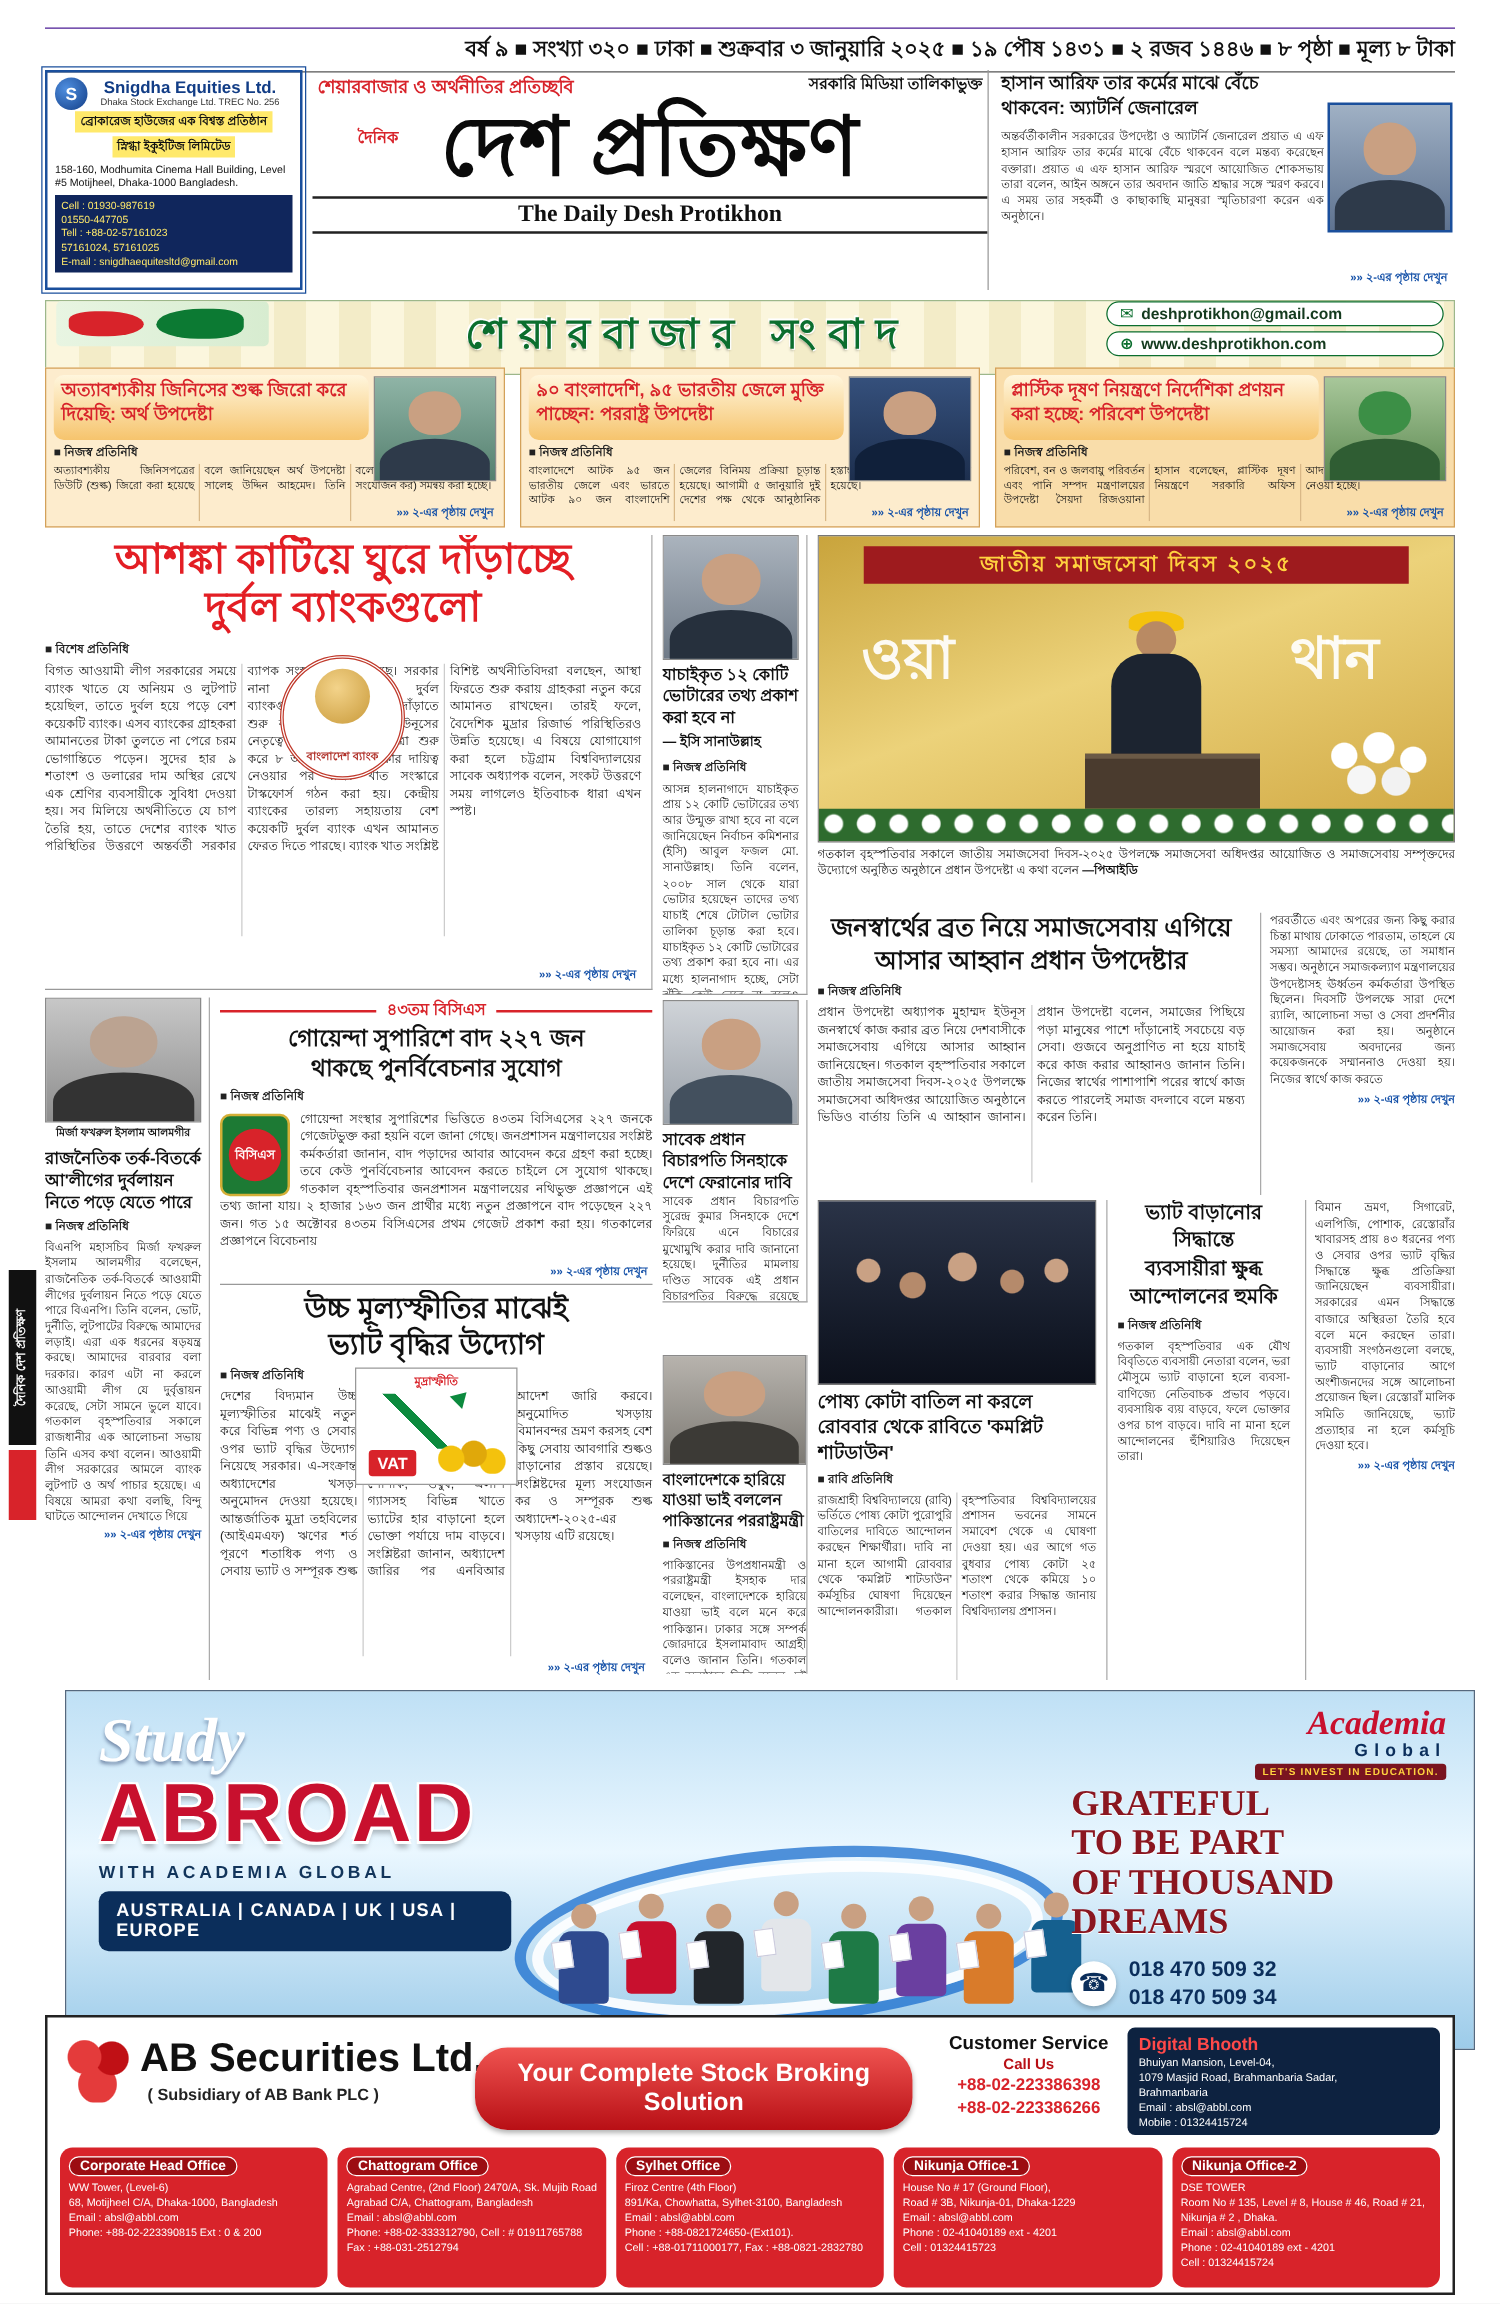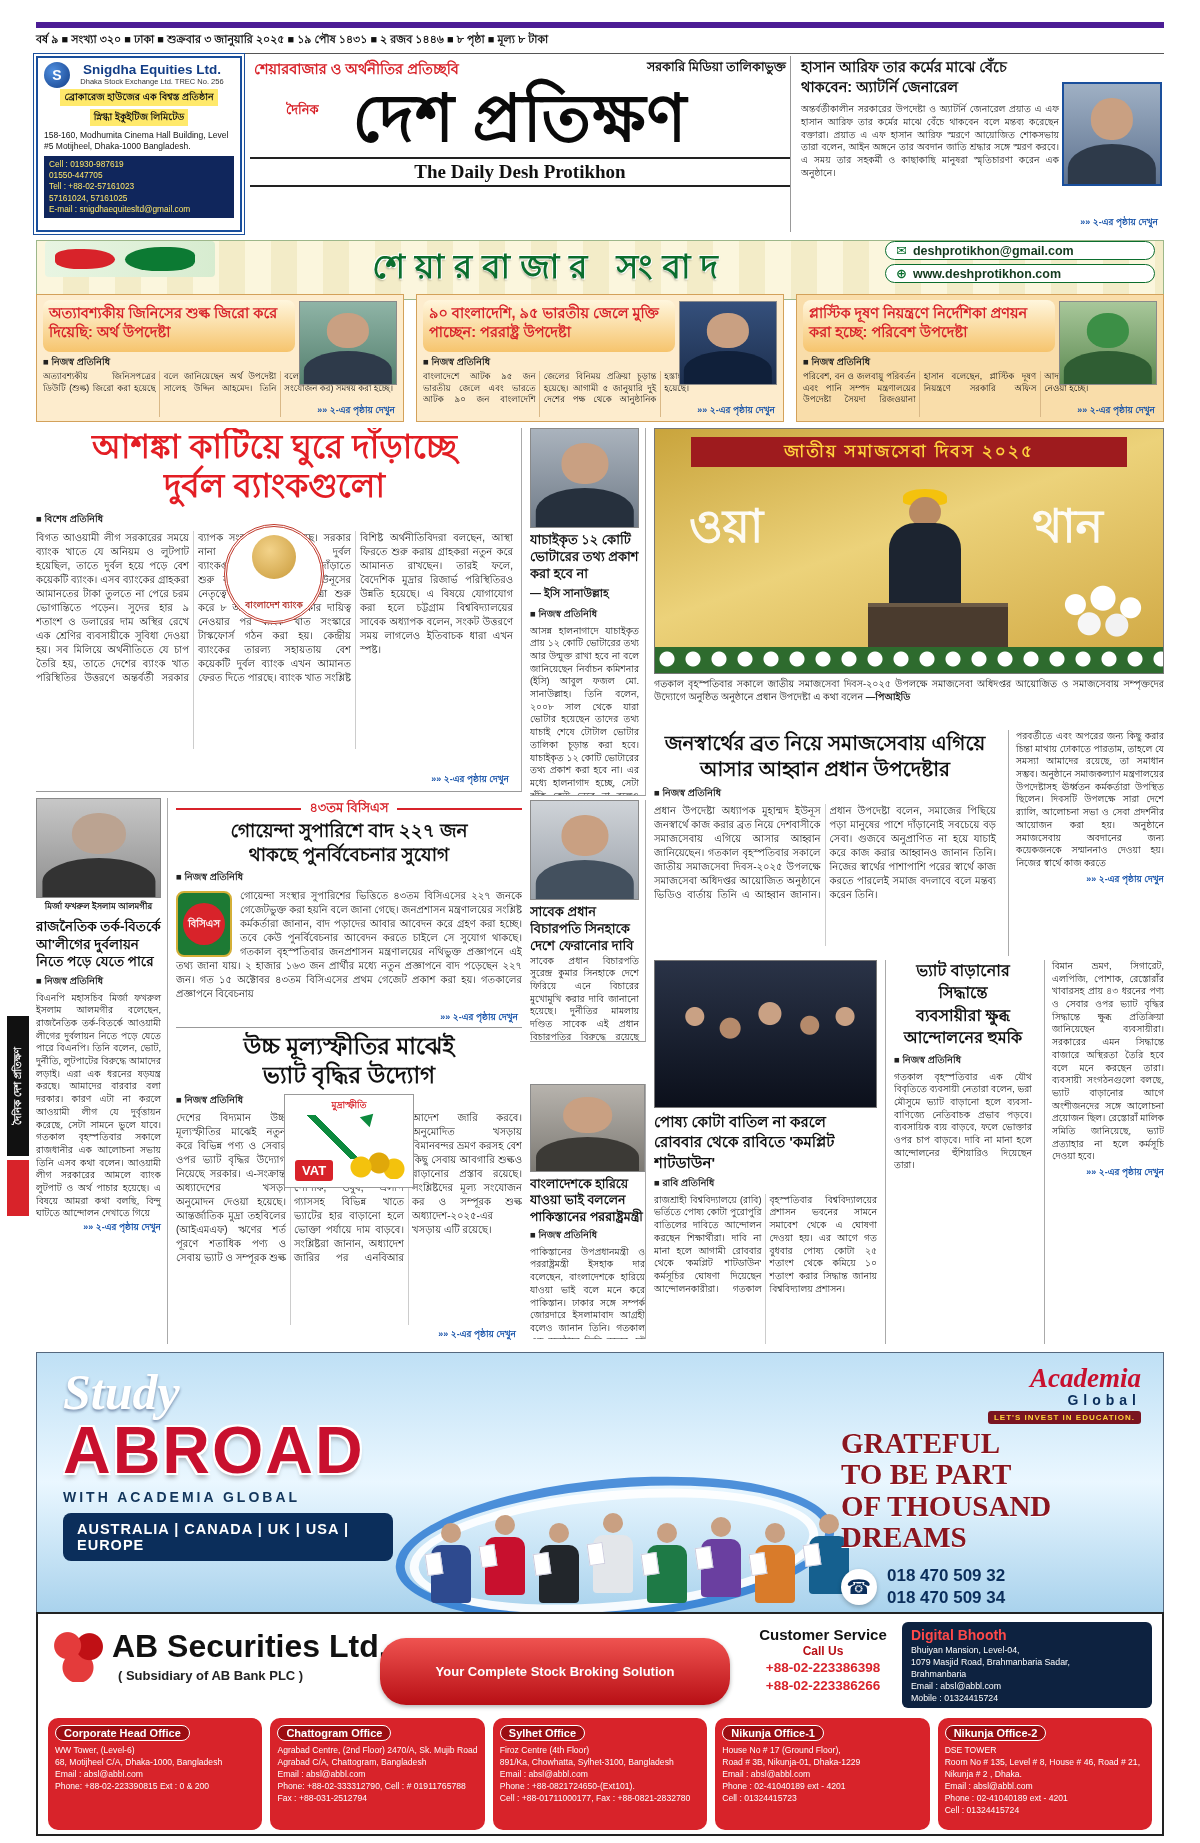--- a/index.html
+++ b/index.html
@@ -21,22 +21,22 @@
   .v-fin{background:linear-gradient(180deg,#8fb4a6,#55806f)}
   .v-for{background:linear-gradient(180deg,#35507c,#1d2f4e);--suit:#10203a}
   .v-env{background:linear-gradient(180deg,#a8c79a,#5d8a52);--suit:#2f5d33}
   .v-env::before{background:#3c8f46}
   .v-att{background:linear-gradient(180deg,#9fb0c4,#5f7390)}
   .v-ec{background:linear-gradient(180deg,#aab3bd,#707b88);--suit:#26303d}
   .v-sinha{background:linear-gradient(180deg,#cfd3d8,#9aa1a9);--suit:#43505e}
   .v-dar{background:linear-gradient(180deg,#b7b3ad,#7d7a74);--suit:#3c3a36}
   .v-fakh{background:linear-gradient(180deg,#c7c7c7,#8e8e8e);--suit:#333;filter:grayscale(40%)}
   
-  .dateline{position:absolute;top:22px;left:36px;right:36px;text-align:left;font-size:11px;font-weight:bold;
-            padding:3px 0;border-top:6px solid #4c1d95;border-bottom:1px solid #555}
+  .dateline{position:absolute;top:22px;left:36px;right:36px;text-align:right;font-size:17px;font-weight:bold;
+            padding:3px 0;border-top:1px solid #4c1d95;border-bottom:1px solid #555}
   
   .header{position:absolute;top:52px;left:36px;right:36px;height:184px}
   .snigdha{position:absolute;left:0;top:4px;width:206px;height:176px;border:2px solid #1a4f9c;outline:1px solid #1a4f9c;
            outline-offset:2px;padding:4px 6px;text-align:center;overflow:hidden}
   .sn-logo{width:26px;height:26px;border-radius:50%;background:radial-gradient(circle at 35% 35%,#4f8fe0,#123d86);
            color:#fff;font-weight:bold;font-size:14px;line-height:26px;position:absolute;left:6px;top:4px}
   .sn-name{font-size:13.5px;font-weight:bold;color:#123d86;margin-left:26px}
   .sn-trec{font-size:7.5px;color:#333;margin-left:26px}
   .sn-tag{font-size:9.5px;font-weight:bold;background:#ffe96b;display:inline-block;padding:1px 4px;margin-top:3px}
   .sn-addr{font-size:8.5px;text-align:left;margin-top:4px;line-height:1.3}
@@ -174,21 +174,21 @@
   #b-vatanger{left:858px;top:532px;width:270px;height:384px}
   .va-right{position:absolute;right:0;top:0;width:120px;height:100%;border-left:1px solid #aaa;padding-left:7px}
   .va-left{margin-right:132px}
   .va-h{font-size:16px;font-weight:900;text-align:center;line-height:1.4}
   .va-right .marker{margin-top:3px}
   
   .strip{position:absolute;left:7px;top:1016px;width:22px;height:140px;background:#111;color:#fff;
          writing-mode:vertical-rl;transform:rotate(180deg);font-size:10px;font-weight:bold;text-align:center;line-height:22px}
   .strip-badge{position:absolute;left:7px;top:1160px;width:22px;height:56px;background:#d8232a}
   
-  .study{position:absolute;top:1352px;left:36px;width:1128px;height:288px;border:1px solid #55687e;
+  .study{position:absolute;top:1352px;left:52px;width:1128px;height:288px;border:1px solid #55687e;
          background:linear-gradient(180deg,#bfe0f5,#eaf7ff 45%,#9ccbe9);overflow:hidden}
   .st-left{position:absolute;left:26px;top:14px;width:330px}
   .st-script{font-family:"Liberation Serif",serif;font-style:italic;font-weight:bold;color:#fff;font-size:50px;
              text-shadow:0 2px 3px rgba(10,30,80,.45);line-height:1}
   .st-abroad{font-size:66px;font-weight:900;color:#c8102e;letter-spacing:2px;line-height:1;
              text-shadow:-2px -2px 0 #fff,2px -2px 0 #fff,-2px 2px 0 #fff,2px 2px 0 #fff,0 5px 4px rgba(0,0,0,.25)}
   .st-with{color:#12355b;font-weight:800;letter-spacing:3px;font-size:14px;margin:6px 0 8px}
   .st-countries{display:inline-block;background:#0b2e5b;color:#fff;font-weight:800;font-size:14.5px;
                 padding:8px 14px;border-radius:8px;letter-spacing:1px}
   .st-people{position:absolute;left:368px;bottom:16px;width:430px;height:190px}
@@ -213,22 +213,22 @@
   .st-phone .nums{color:#0b2e5b;font-weight:900;font-size:17px;line-height:1.25}
   
   .ab{position:absolute;top:1612px;left:36px;width:1128px;height:224px;border:2px solid #222;background:#fff;padding:8px 10px}
   .ab-top{position:relative;height:86px}
   .ab-logo{position:absolute;left:4px;top:8px;width:52px;height:52px;
       background:radial-gradient(circle at 30% 30%,#e43b3b 13px,transparent 14px),
                  radial-gradient(circle at 72% 32%,#c01015 13px,transparent 14px),
                  radial-gradient(circle at 50% 72%,#e43b3b 15px,transparent 16px)}
   .ab-name{position:absolute;left:64px;top:6px;font-size:32px;font-weight:800;color:#111}
   .ab-sub{position:absolute;left:70px;top:46px;font-size:13px;font-weight:bold;color:#222}
-  .ab-slogan{position:absolute;left:332px;top:16px;width:350px;text-align:center;color:#fff;font-weight:800;font-size:13px;
-             padding:26px 6px;border-radius:26px;background:linear-gradient(180deg,#ef5350,#b80f15);box-shadow:0 2px 4px rgba(0,0,0,.3)}
+  .ab-slogan{position:absolute;left:332px;top:16px;width:350px;text-align:center;color:#fff;font-weight:800;font-size:20px;
+             padding:10px 6px;border-radius:26px;background:linear-gradient(180deg,#ef5350,#b80f15);box-shadow:0 2px 4px rgba(0,0,0,.3)}
   .ab-cs{position:absolute;left:700px;top:4px;width:150px;text-align:center}
   .ab-cs .t{font-size:15px;font-weight:800}
   .ab-cs .c{font-size:12px;font-weight:bold;color:#b80f15;margin:1px 0}
   .ab-cs .p{font-size:13.5px;font-weight:800;color:#d8232a;line-height:1.35}
   .ab-digital{position:absolute;right:0;top:0;width:250px;height:86px;background:#0d2240;border-radius:6px;padding:5px 9px;color:#fff}
   .ab-digital .t{color:#ff4949;font-weight:800;font-size:14px}
   .ab-digital .b{font-size:8.8px;line-height:1.35;margin-top:2px}
   .ab-offices{display:flex;gap:8px;margin-top:10px}
   .office{flex:1;background:#d8232a;border-radius:10px;padding:5px 7px;color:#fff;min-height:112px}
   .office .t{display:inline-block;background:#9c0d12;border:1px solid #fff;border-radius:10px;

